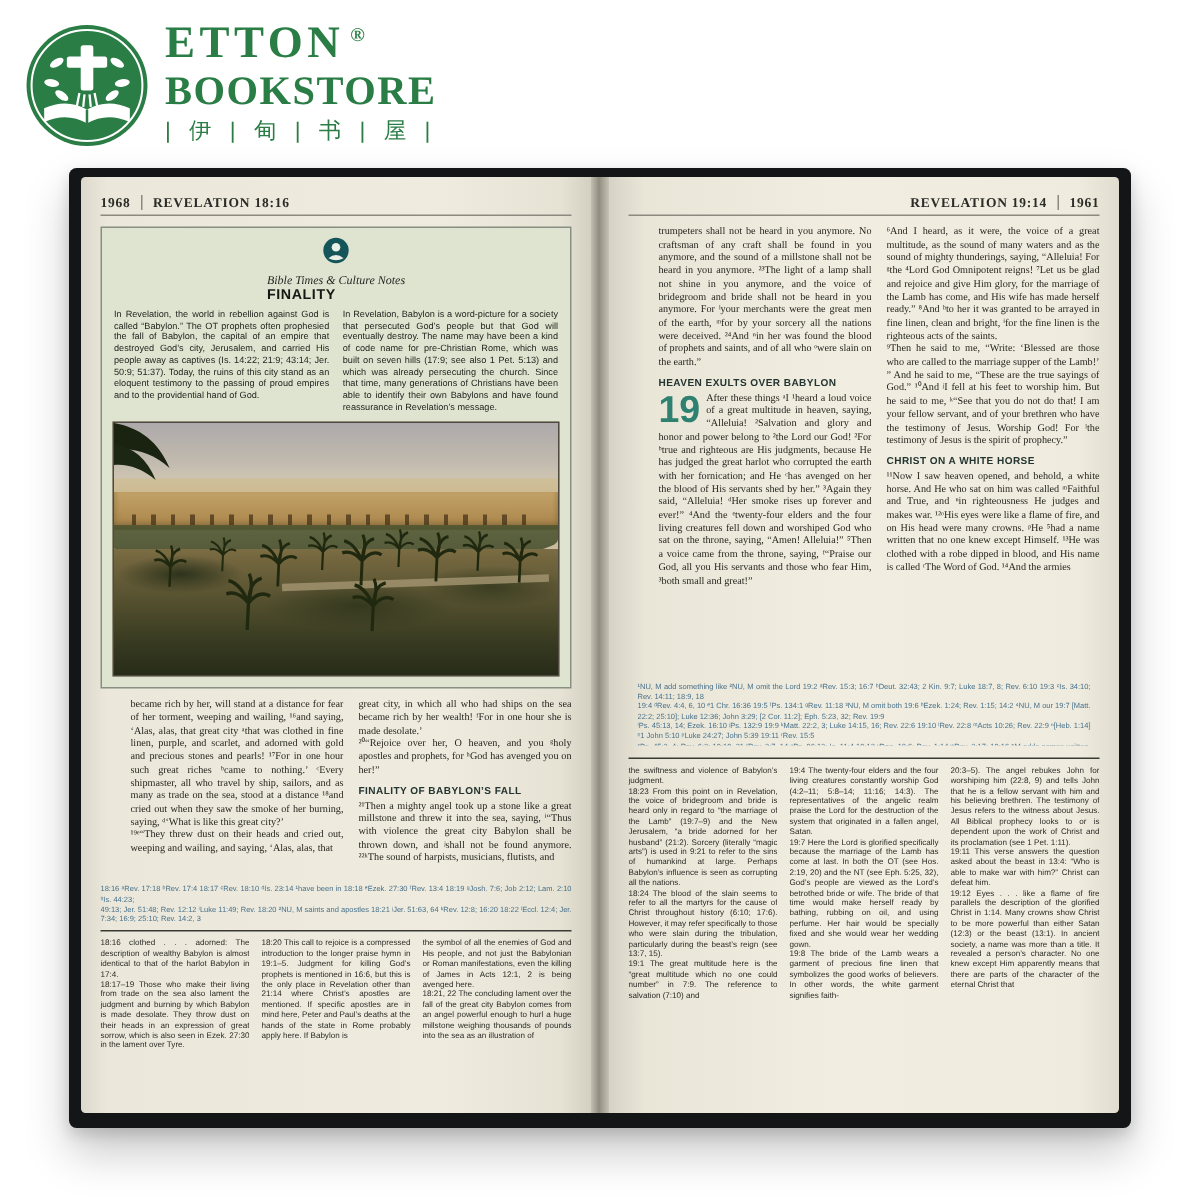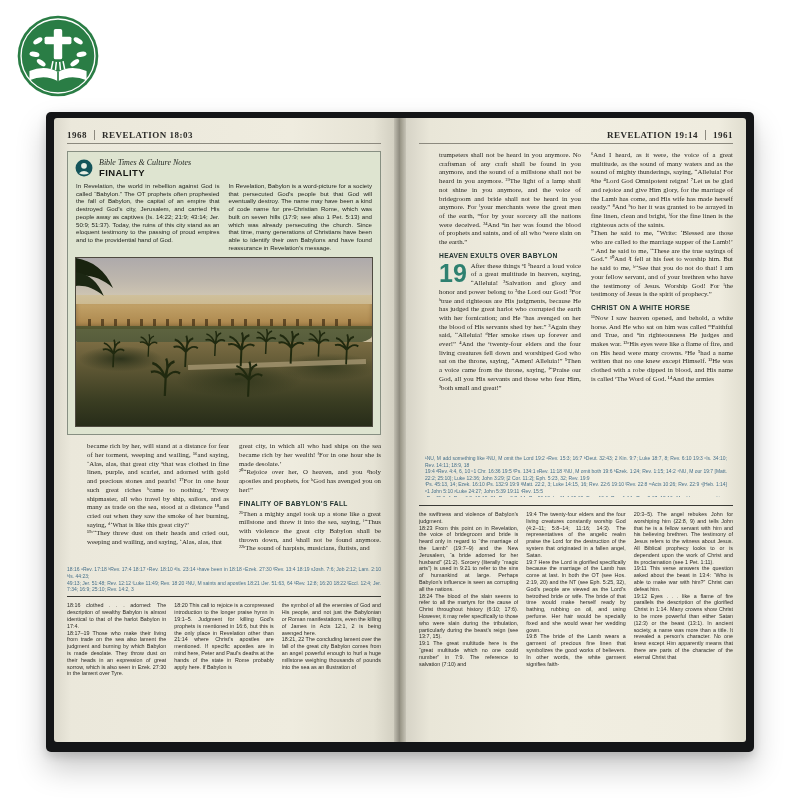--- a/index.html
+++ b/index.html
@@ -25,21 +25,21 @@
 
   
   .pg-header{font-family:"Liberation Serif",serif;font-weight:bold;font-size:9px;letter-spacing:.5px;color:#2b2b28;
              border-bottom:1px solid #8c897e;padding-bottom:3px;margin-bottom:7px;display:flex;gap:7px;align-items:baseline;}
   .pg-header.right{justify-content:flex-end;}
   .pg-num{color:#2b2b28;text-align:right;}
   .pg-sep{border-left:1px solid #8c897e;align-self:stretch;}
 
   
   .notebox{border:1px solid #878f82;background:#dee4d0;padding:6px 7px 7px 7px;box-sizing:border-box;}
-  .nb-head{display:flex;align-items:center;gap:6px;margin-bottom:3px;}
+  .nb-head{display:flex;align-items:center;gap:6px;margin-bottom:3px;flex-direction:column;}
   .nb-icon{width:18px;height:18px;flex:none;}
   .nb-kicker{font-family:"Liberation Serif",serif;font-style:italic;font-size:8px;color:#1f241f;line-height:9px;}
   .nb-title{font-weight:bold;font-size:9.5px;color:#151713;letter-spacing:.4px;line-height:11px;}
   .nb-cols{display:flex;gap:9px;margin:4px 1px 6px 1px;}
   .nb-col{flex:1;font-size:6.1px;line-height:7.7px;text-align:justify;color:#23251f;}
 
   
   .photo{position:relative;height:168px;overflow:hidden;border:1px solid #4e4a40;background:#c9bc9c;}
   .ph{position:absolute;left:0;right:0;}
   .ph-sky{top:0;height:22%;background:linear-gradient(180deg,#aeaaab 0,#beb7ad 60%,#cdc4b2 100%);}
@@ -102,29 +102,34 @@
       <ellipse cx="30" cy="58" rx="6" ry="3" fill="#ffffff" transform="rotate(35 30 58)"></ellipse>
       <ellipse cx="74" cy="32" rx="6" ry="3" fill="#ffffff" transform="rotate(30 74 32)"></ellipse>
       <ellipse cx="78" cy="48" rx="6" ry="3" fill="#ffffff" transform="rotate(-10 78 48)"></ellipse>
       <ellipse cx="70" cy="58" rx="6" ry="3" fill="#ffffff" transform="rotate(-35 70 58)"></ellipse>
 
       <path d="M44 56 L42 66 M48 57 L47 67 M52 57 L53 67 M56 56 L58 66" stroke="#ffffff" stroke-width="1.8" fill="none"></path>
 
       <path d="M16 68 Q34 60 50 69 Q66 60 84 68 L84 79 Q66 71 50 80 Q34 71 16 79 Z" fill="#ffffff"></path>
       <path d="M50 69 L50 80" stroke="#2a7d45" stroke-width="2"></path>
     </svg>
+    <div class="logo-text">
+      <div class="logo-brand"><span>ETTON</span><span class="logo-reg">®</span></div>
+      <div class="logo-name">BOOKSTORE</div>
+      <div class="logo-cn">| 伊 | 甸 | 书 | 屋 |</div>
+    </div>
   </div>
 
   <div class="book">
 
     <div class="page page-left">
       <div class="pg-header">
         <span class="pg-num">1968</span>
         <span class="pg-sep"></span>
-        <span class="pg-ref">REVELATION 18:03</span>
+        <span class="pg-ref">REVELATION 18:16</span>
       </div>
 
       <div class="notebox">
         <div class="nb-head">
           <svg class="nb-icon" viewBox="0 0 20 20">
             <circle cx="10" cy="10" r="9.4" fill="#14555a"></circle>
             <circle cx="10" cy="7.6" r="3.2" fill="#e9efe4"></circle>
             <path d="M4.4 15.8 Q10 10.8 15.6 15.8 Q10 18.6 4.4 15.8 Z" fill="#e9efe4"></path>
           </svg>
           <div>

